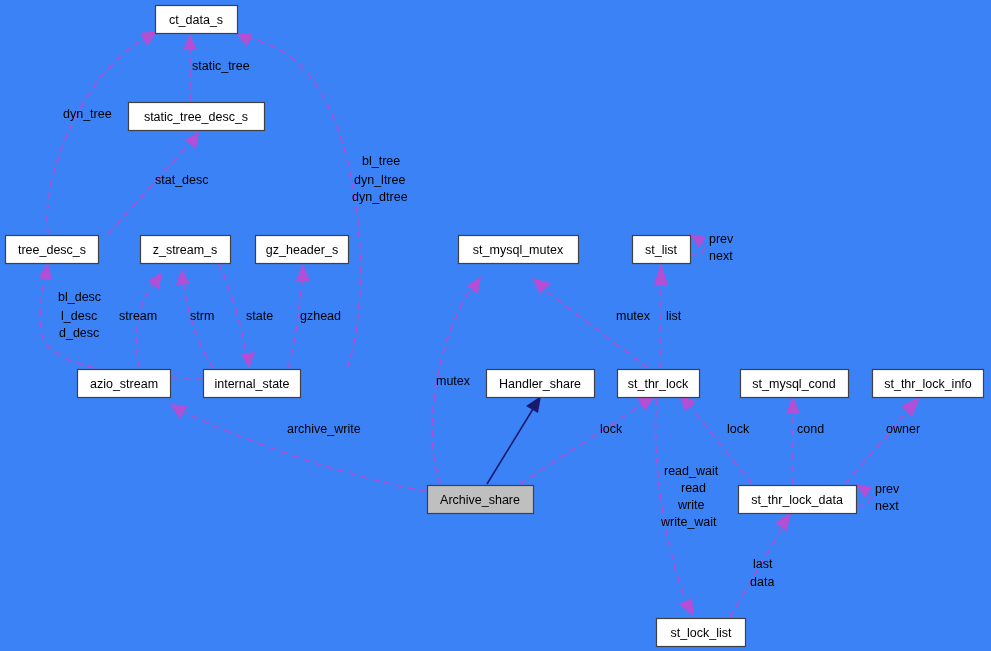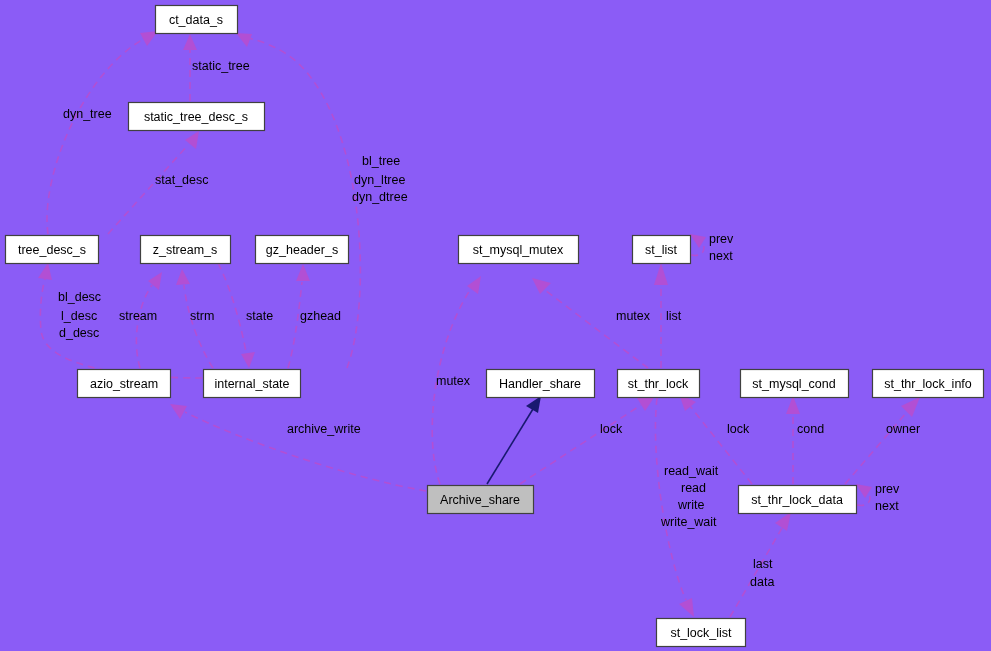--- a/index.html
+++ b/index.html
@@ -1,20 +1,20 @@
 <!DOCTYPE html>
 <html><head>
 <meta charset="utf-8">
 <style>
   html,body{margin:0;padding:0;background:#ffffff;}
   body{
     width:991px;height:651px;overflow:hidden;
     font-family:"Liberation Sans","DejaVu Sans",sans-serif;
   }
-  #diagram-root{position:relative;width:991px;height:651px;background:#8b5cf6;}
+  #diagram-root{position:relative;width:991px;height:651px;background:#3b82f6;}
   svg#graph{position:absolute;left:0;top:0;width:991px;height:651px;}
   .node-box{fill:#ffffff;stroke:#404040;stroke-width:1.2;}
   .node-box.highlight{fill:#bfbfbf;}
   .node-label{
     font-family:"Liberation Sans","DejaVu Sans",sans-serif;
     font-size:12.5px;fill:#000000;text-anchor:middle;dominant-baseline:middle;
   }
   .edge-usage{fill:none;stroke:#b24fd4;stroke-width:1.6;stroke-dasharray:7,5;}
   .edge-inherit{fill:none;stroke:#191970;stroke-width:1.6;}
   .arrow-usage{fill:#b24fd4;stroke:none;}

